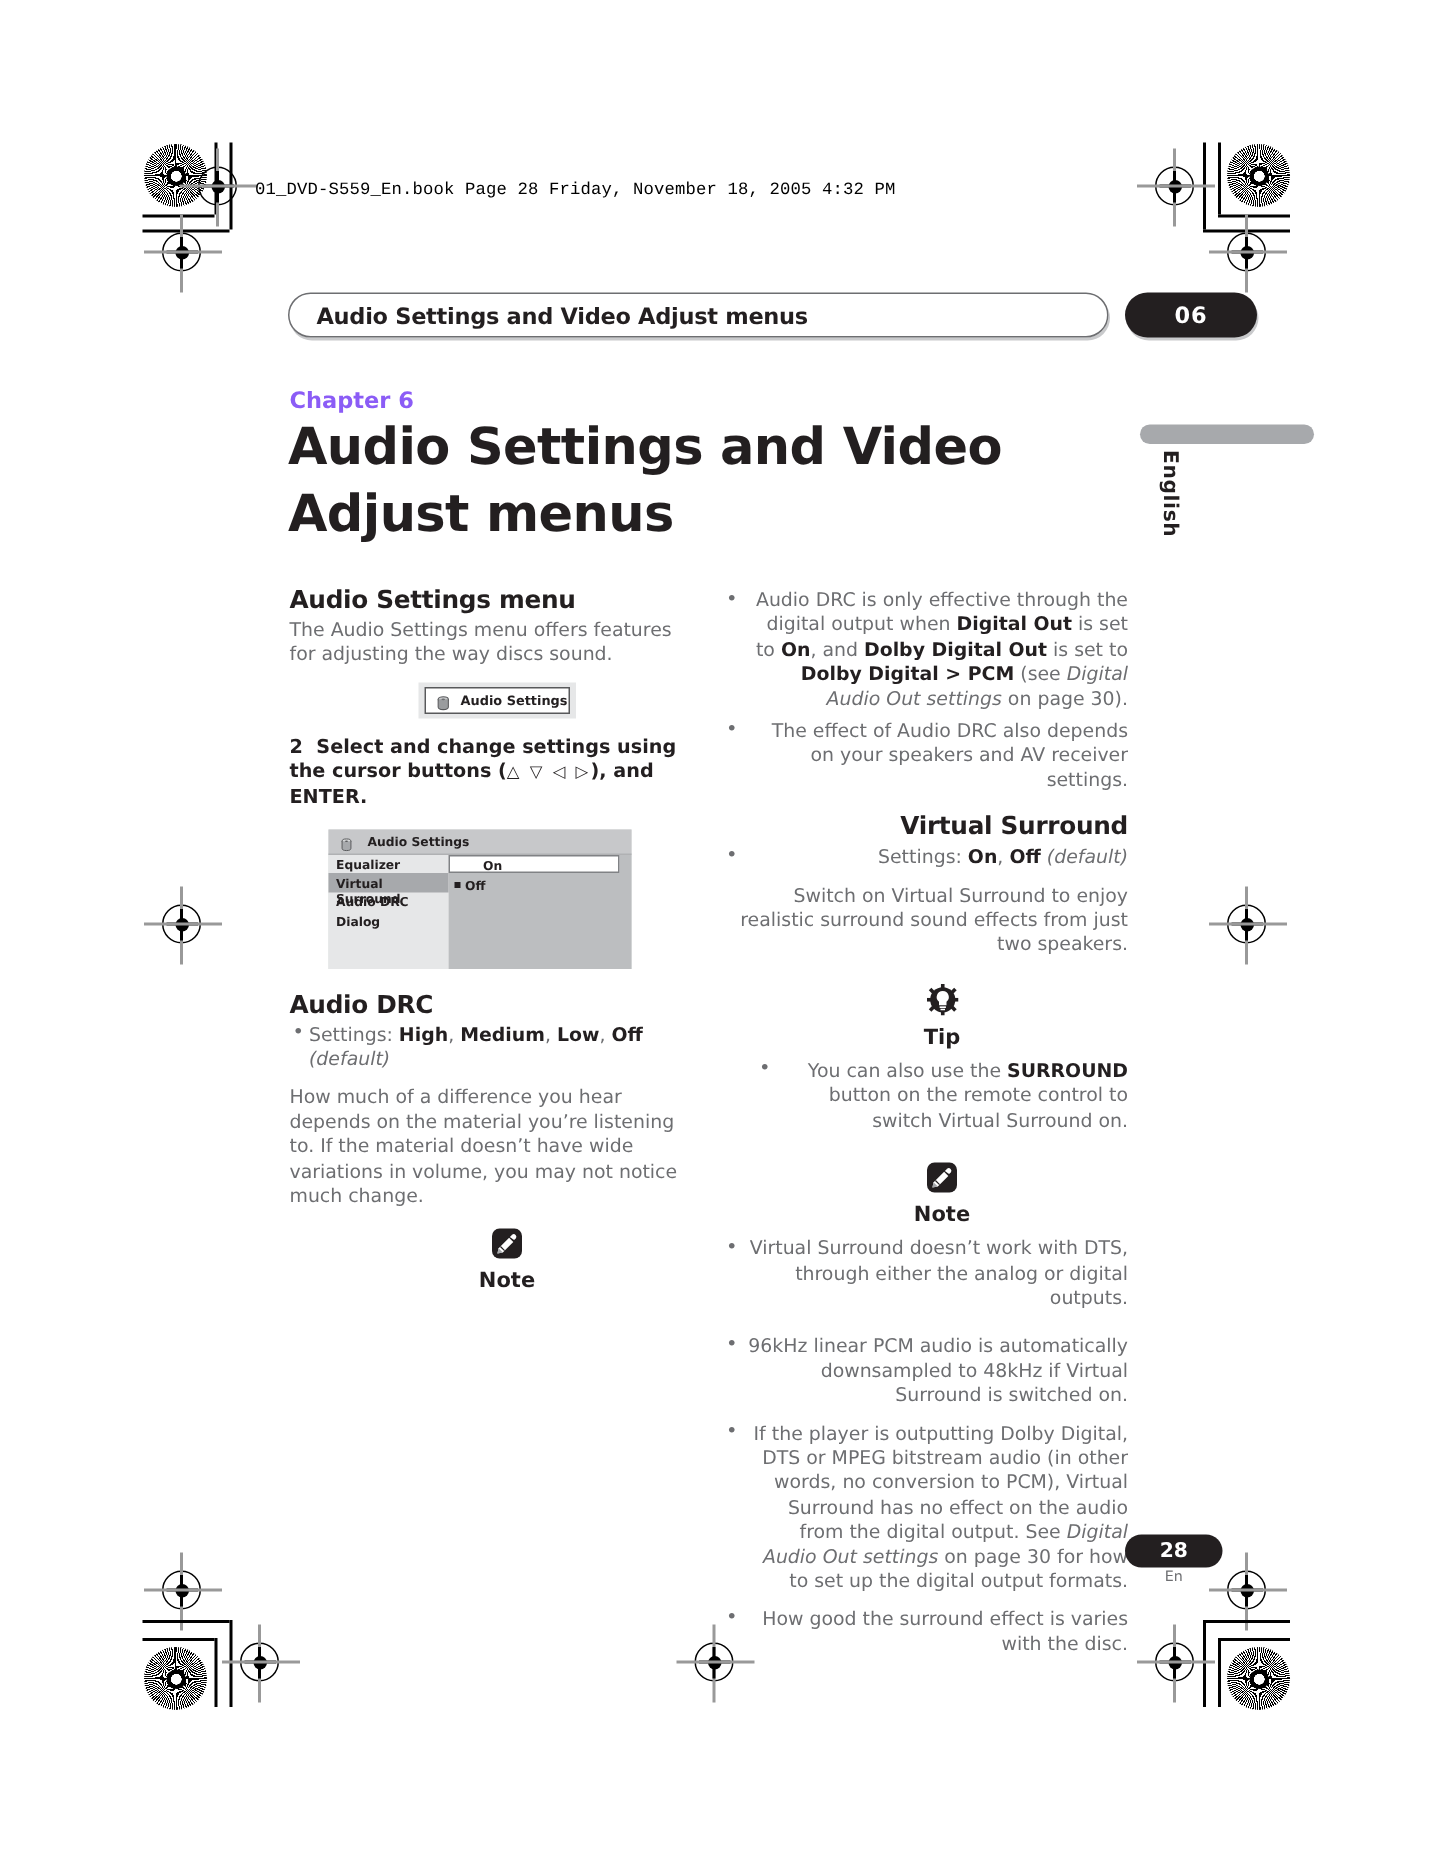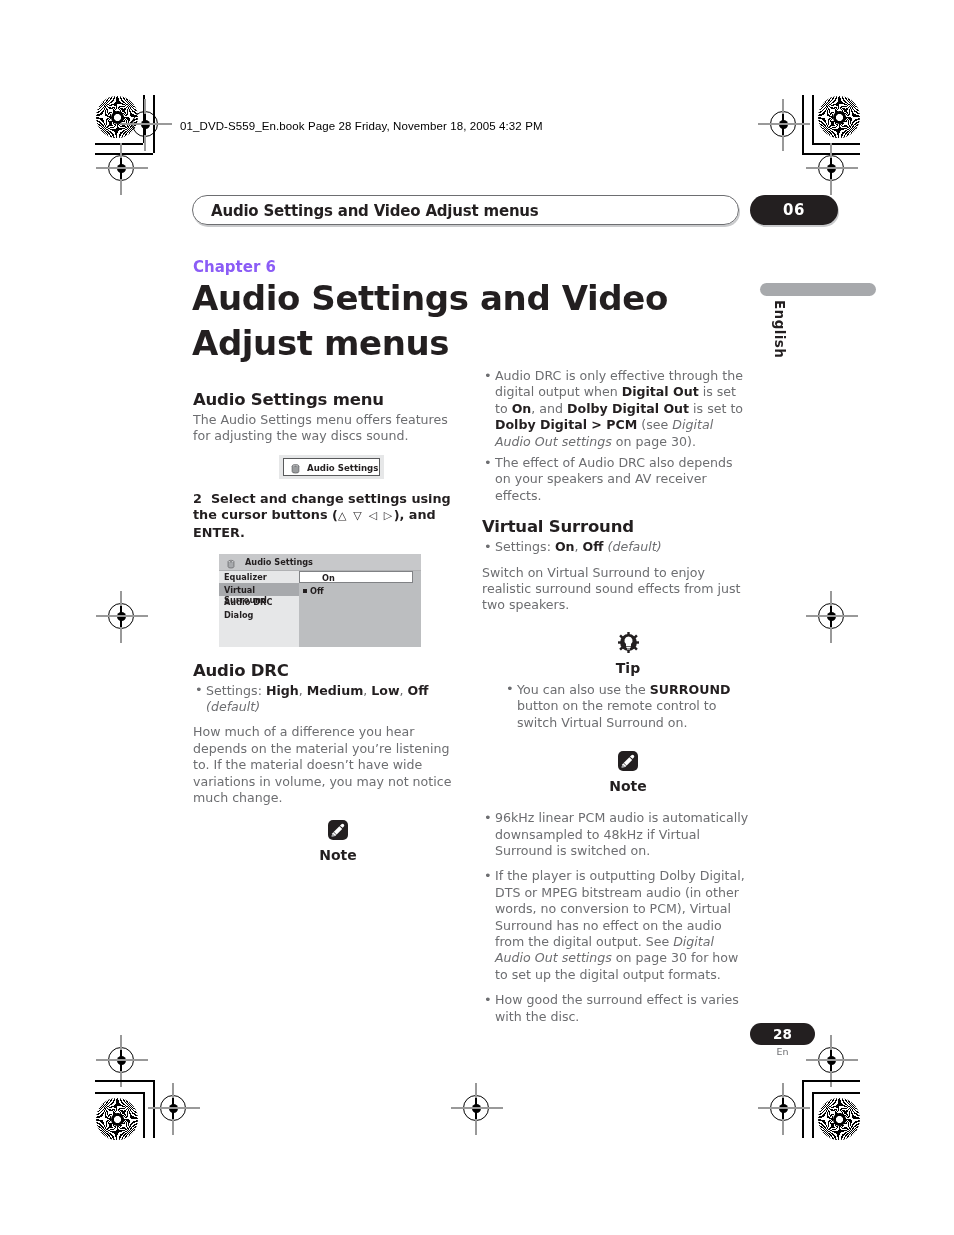--- a/index.html
+++ b/index.html
@@ -69,23 +69,23 @@
 
   .crop-corner { position: absolute; }
   .crop-corner i {
     position: absolute;
     background: #000;
   }
 
   
   .bookline {
     position: absolute;
-    left: 180px;
+    left: 170px;
     top: 120px;
-    font-family: Liberation Sans, sans-serif;
+    font-family: Liberation Mono, monospace;
     font-size: 11.5px;
     color: #000;
     letter-spacing: 0.1px;
     white-space: nowrap;
   }
 
   
   .runhead {
     position: absolute;
     left: 192px;
@@ -171,21 +171,21 @@
     letter-spacing: -0.4px;
   }
 
   
   .col {
     position: absolute;
     top: 390px;
     width: 268px;
   }
   .col-left  { left: 193px; }
-  .col-right { left: 482px; top: 368px; width: 270px; }
+  .col-right { left: 482px; top: 392px; width: 270px; text-align: right; }
 
   h2.sec {
     margin: 0 0 3px 0;
     font-size: 16.5px;
     font-weight: bold;
     color: #231f20;
     letter-spacing: -0.2px;
   }
 
   p.body {
@@ -544,21 +544,21 @@
       </span>
       <span class="label">Note</span>
     </div>
   </div>
 </div>
 
 <div class="col col-right">
 
   <ul class="bullets">
     <li><span>Audio DRC is only effective through the digital output when </span><b class="k">Digital Out</b><span> is set to </span><b class="k">On</b><span>, and </span><b class="k">Dolby Digital Out</b><span> is set to </span><b class="k">Dolby Digital &gt; PCM</b><span> (see </span><i class="em">Digital Audio Out settings</i><span> on page 30).</span></li>
-    <li>The effect of Audio DRC also depends on your speakers and AV receiver effects.</li>
+    <li>The effect of Audio DRC also depends on your speakers and AV receiver settings.</li>
   </ul>
 
   <h2 class="sec" style="margin-top:13px;">Virtual Surround</h2>
   <ul class="bullets">
     <li><span>Settings: </span><b class="k">On</b>, <b class="k">Off</b> <i class="em">(default)</i></li>
   </ul>
   <p class="body">Switch on Virtual Surround to enjoy realistic surround sound effects from just two speakers.</p>
 
   <div class="callout callout-left-pad" style="margin-top:18px;">
     <div class="callout-head">
@@ -595,20 +595,21 @@
         <svg width="14" height="14" viewBox="0 0 14 14">
           <path d="M1.4 10.2 L8.4 3.2 L11.2 6.0 L4.2 13.0 L0.6 13.6 Z" fill="#ffffff"></path>
           <path d="M8.9 2.7 L10.4 1.2 A1.7 1.7 0 0 1 12.8 3.6 L11.7 4.7 Z" fill="#ffffff"></path>
           <path d="M1.4 10.2 L4.2 13.0 L0.6 13.6 Z" fill="#a7a9ac"></path>
           <line x1="2.6" y1="9.0" x2="5.4" y2="11.8" stroke="#231f20" stroke-width="0.8"></line>
         </svg>
       </span>
       <span class="label">Note</span>
     </div>
     <ul class="bullets" style="margin-left:-22px;">
+      <li style="margin-bottom:9px;">Virtual Surround doesn’t work with DTS, through either the analog or digital outputs.</li>
       <li style="margin-bottom:9px;margin-top:16px;">96kHz linear PCM audio is automatically downsampled to 48kHz if Virtual Surround is switched on.</li>
       <li style="margin-bottom:9px;"><span>If the player is outputting Dolby Digital, DTS or MPEG bitstream audio (in other words, no conversion to PCM), Virtual Surround has no effect on the audio from the digital output. See </span><i class="em">Digital Audio Out settings</i><span> on page 30 for how to set up the digital output formats.</span></li>
       <li>How good the surround effect is varies with the disc.</li>
     </ul>
   </div>
 </div>
 
 <div class="pagebadge">
   <span>28</span>
 </div>

